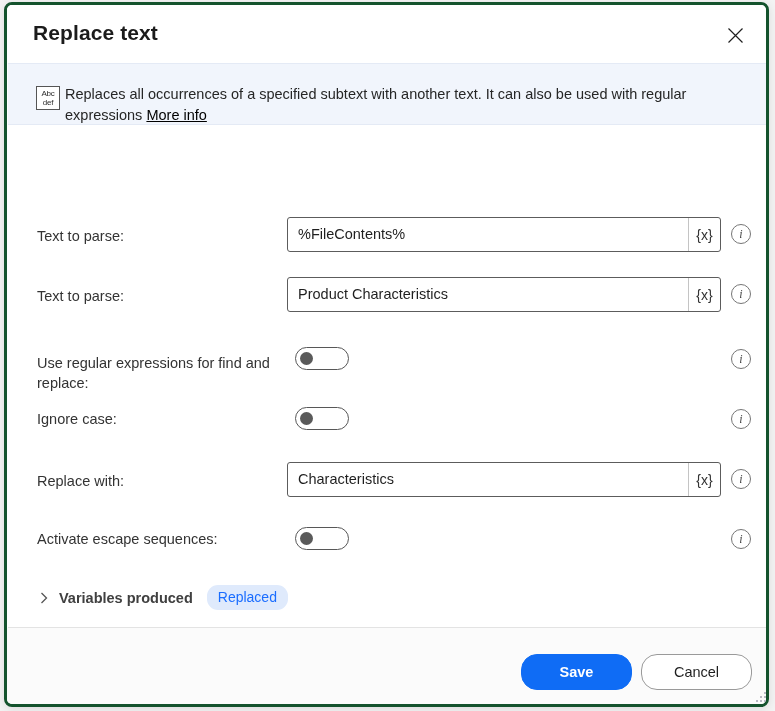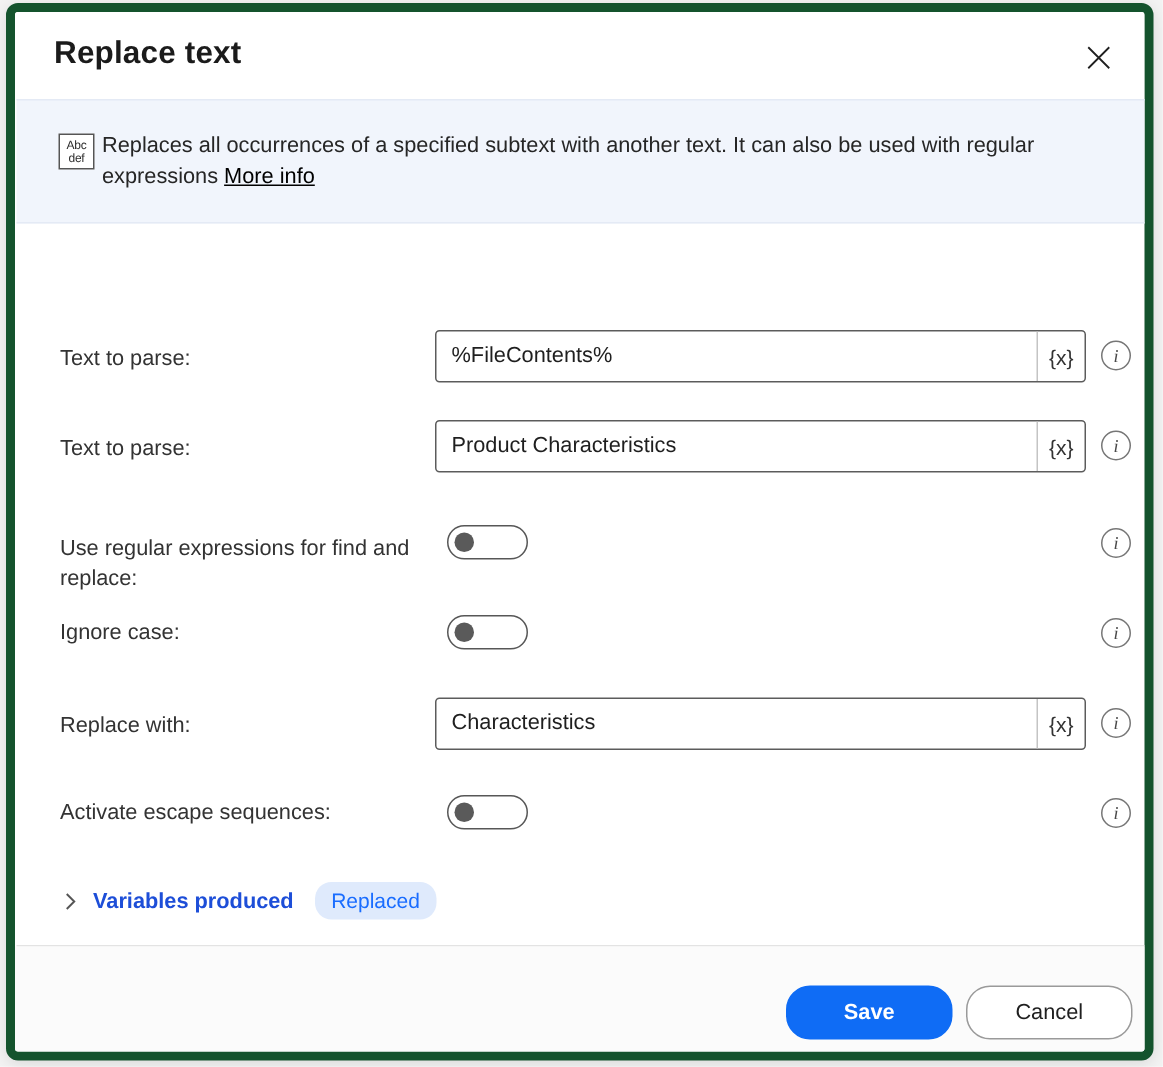--- a/index.html
+++ b/index.html
@@ -11,21 +11,21 @@
     font-family: "Liberation Sans", sans-serif;
     overflow: hidden;
   }
   .dialog {
     position: absolute;
     left: 4px;
     top: 2px;
     width: 765px;
     height: 705px;
     background: #ffffff;
-    border: 6px solid #14532d;
+    border: 3px solid #14532d;
     border-radius: 8px;
     box-sizing: border-box;
     box-shadow: 0 2px 10px rgba(0,0,0,0.10);
     overflow: hidden;
   }
 
   
   .titlebar {
     position: relative;
     height: 58px;
@@ -53,21 +53,21 @@
     border-radius: 4px;
   }
   .close-button svg { display: block; }
 
   
   .info-banner {
     position: absolute;
     left: 1px;
     top: 58px;
     width: 763px;
-    height: 83px;
+    height: 62px;
     background: #f1f5fc;
     box-sizing: border-box;
     border-top: 1px solid #e4eaf5;
     border-bottom: 1px solid #e4eaf5;
     padding-left: 33px;
   }
   .banner-icon {
     position: absolute;
     left: 28px;
     top: 22px;
@@ -213,21 +213,21 @@
   }
   .chevron {
     width: 14px;
     height: 14px;
     margin-right: 8px;
     display: block;
   }
   .vars-label {
     font-size: 14.5px;
     font-weight: 600;
-    color: #1d4ed8;
+    color: #404040;
   }
   .var-badge {
     margin-left: 14px;
     background: #dfeafc;
     color: #1a6dff;
     font-size: 14px;
     padding: 4px 11px 5px 11px;
     border-radius: 11px;
     cursor: pointer;
   }

